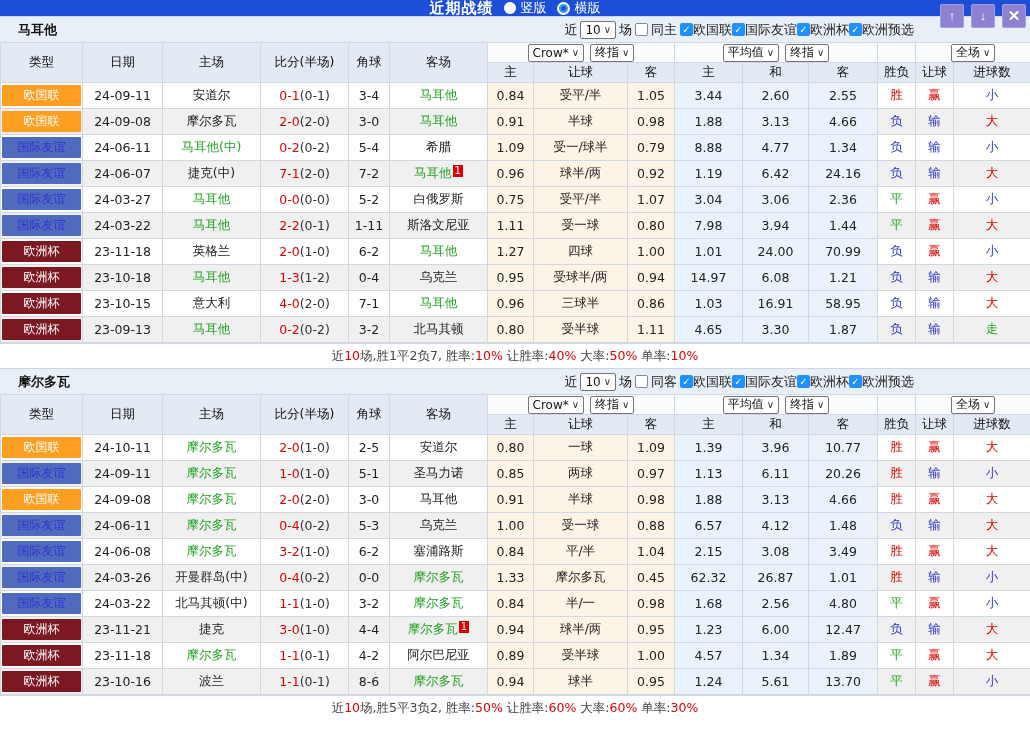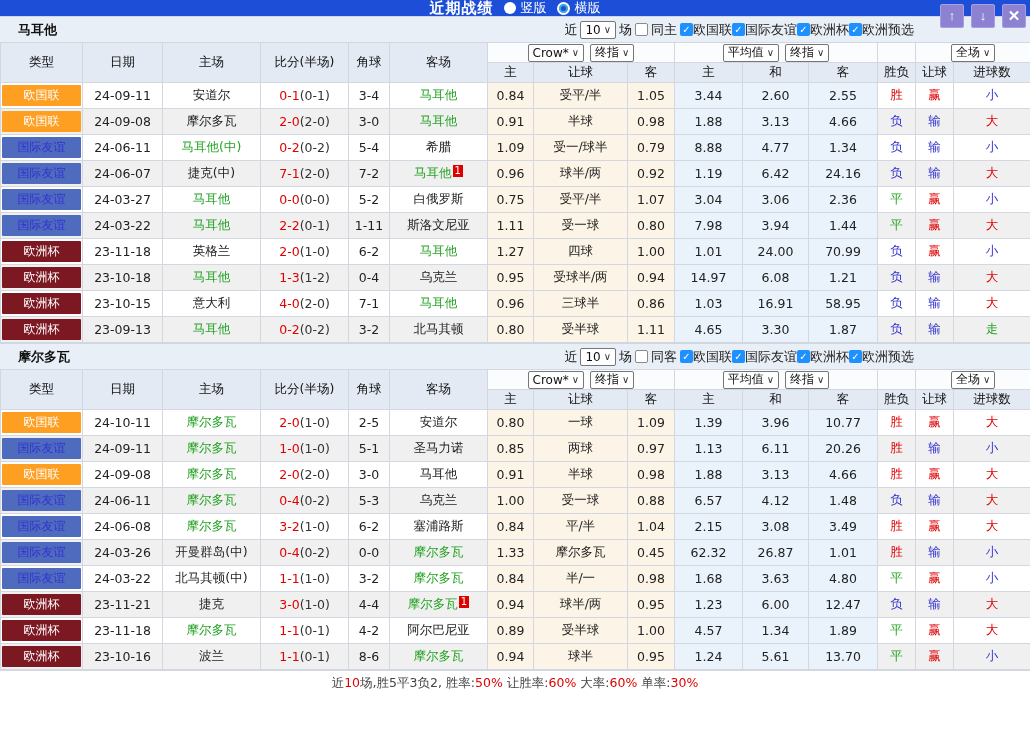--- a/index.html
+++ b/index.html
@@ -387,20 +387,23 @@
           <td class="cream">1.11</td>
           <td class="avg">4.65</td>
           <td class="avg">3.30</td>
           <td class="avg">1.87</td>
           <td><span class="blue">负</span></td>
           <td><span class="blue">输</span></td>
           <td><span class="green">走</span></td>
         </tr>
       </tbody>
   </table>
+  <div class="summary">
+    
+  <span>近</span><span class="red">10</span><span>场,胜1平2负7, 胜率:</span><span class="red">10%</span><span> 让胜率:</span><span class="red">40%</span><span> 大率:</span><span class="red">50%</span><span> 单率:</span><span class="red">10%</span></div>
 </div>
 
 <div>
   <div class="filter-row">
     <span class="team-name">摩尔多瓦</span>
     <div class="filters">
       <span>近</span>
       <span class="select">
         <span>10</span>
         <span class="sel-arrow">∨</span>
@@ -624,21 +627,21 @@
           </td>
           <td>24-03-22</td>
           <td><span>北马其顿(中)</span></td>
           <td><span class="red">1-1</span><span class="half">(1-0)</span></td>
           <td>3-2</td>
           <td><span class="green">摩尔多瓦</span></td>
           <td class="cream">0.84</td>
           <td class="cream">半/一</td>
           <td class="cream">0.98</td>
           <td class="avg">1.68</td>
-          <td class="avg">3.63</td>
+          <td class="avg">2.56</td>
           <td class="avg">4.80</td>
           <td><span class="green">平</span></td>
           <td><span class="red">赢</span></td>
           <td><span class="blue">小</span></td>
         </tr>
 
         <tr>
           <td>
             <div class="league-badge maroon">欧洲杯</div>
           </td>

